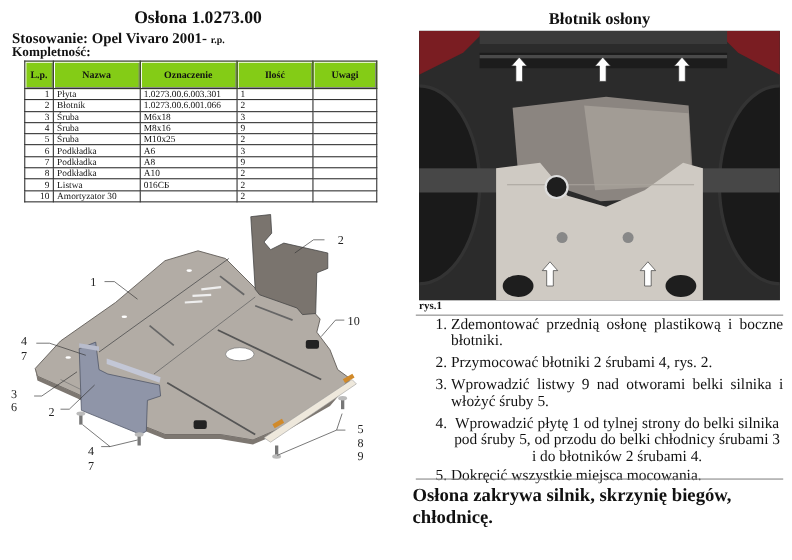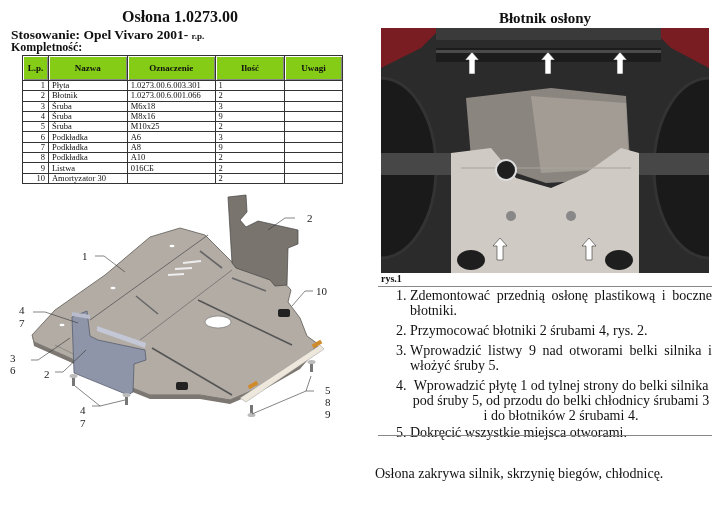--- a/index.html
+++ b/index.html
@@ -22,21 +22,21 @@
   .right-title { position: absolute; left: 370px; width: 350px; top: 10px; text-align: center; font-weight: bold; font-size: 15px; }
   .photo { position: absolute; left: 381px; top: 28px; width: 328px; height: 245px; overflow: hidden; background: #2a2a2a; }
   .caption { position: absolute; left: 381px; width: 328px; top: 273px; text-align: left; font-weight: bold; font-size: 10px; }
   .rule { position: absolute; left: 378px; width: 334px; height: 1px; background: #888; }
 
   ol.steps { position: absolute; left: 396px; top: 288px; width: 316px; font-size: 14px; line-height: 15px; list-style: none; }
   ol.steps li { display: flex; margin-bottom: 5px; }
   ol.steps li .n { width: 14px; flex: none; }
   ol.steps li .t { flex: 1; text-align: justify; }
 
-  .footer { position: absolute; left: 375px; top: 466px; font-weight: normal; font-size: 14px; }
+  .footer { position: absolute; left: 375px; top: 440px; font-weight: bold; font-size: 17px; }
   .lbl { font-family: "Liberation Serif", serif; font-size: 11px; fill: #222; }
 </style>
 </head>
 <body>
 
 <div class="title">Osłona 1.0273.00</div>
 <div class="applies"><span>Stosowanie: Opel Vivaro 2001-</span> <small>r.p.</small></div>
 <div class="complete">Kompletność:</div>
 
 <table class="parts">
@@ -257,18 +257,18 @@
   <li>
       <span class="n">3.</span>
       <span class="t">Wprowadzić listwy 9 nad otworami belki silnika i włożyć śruby 5.</span>
     </li>
   <li style="margin-bottom:2px">
       <span class="n">4.</span>
       <span class="t" style="text-align:center">Wprowadzić płytę 1 od tylnej strony do belki silnika pod śruby 5, od przodu do belki chłodnicy śrubami 3 i do błotników 2 śrubami 4.</span>
     </li>
   <li>
       <span class="n">5.</span>
-      <span class="t">Dokręcić wszystkie miejsca otworami.</span>
+      <span class="t">Dokręcić wszystkie miejsca mocowania.</span>
     </li>
 </ol>
 
 <div class="rule" style="top:435px"></div>
 <div class="footer">Osłona zakrywa silnik, skrzynię biegów, chłodnicę.</div>
 
 </body></html>

